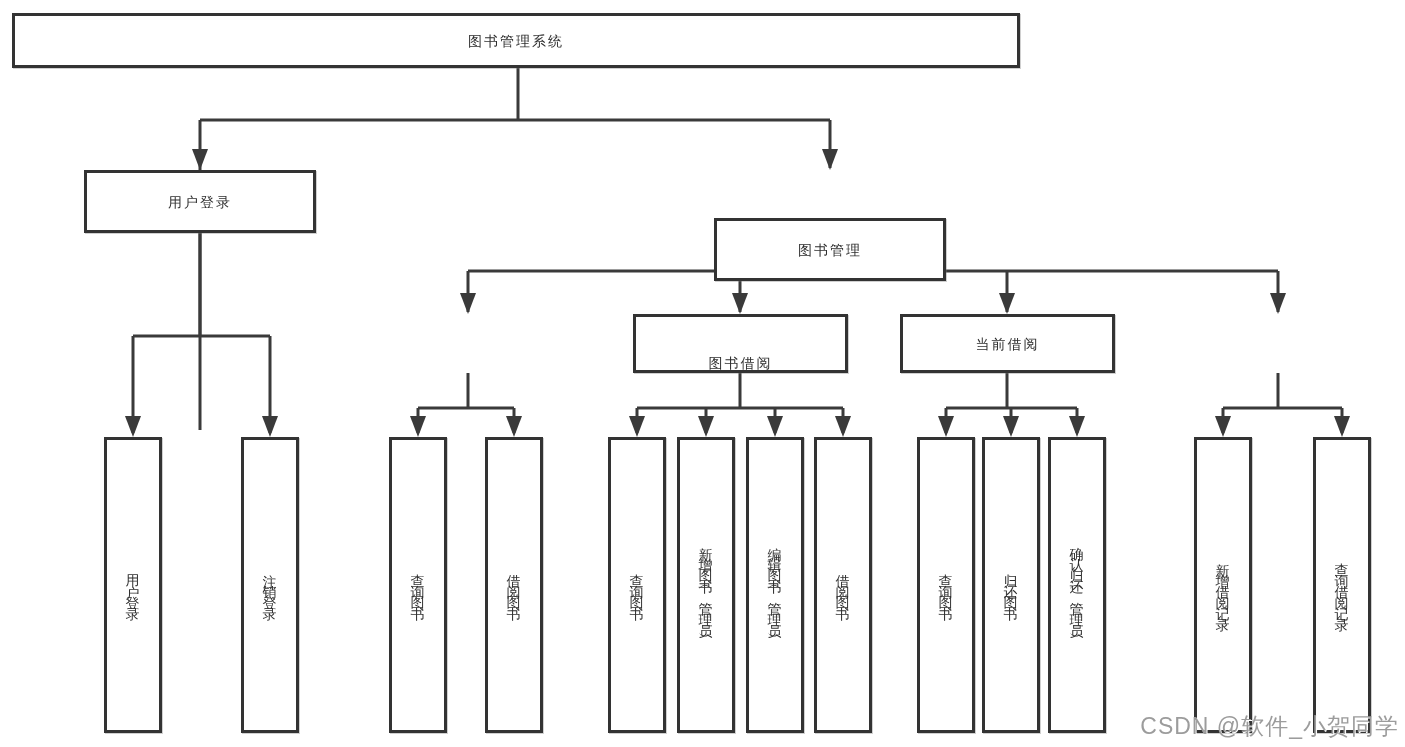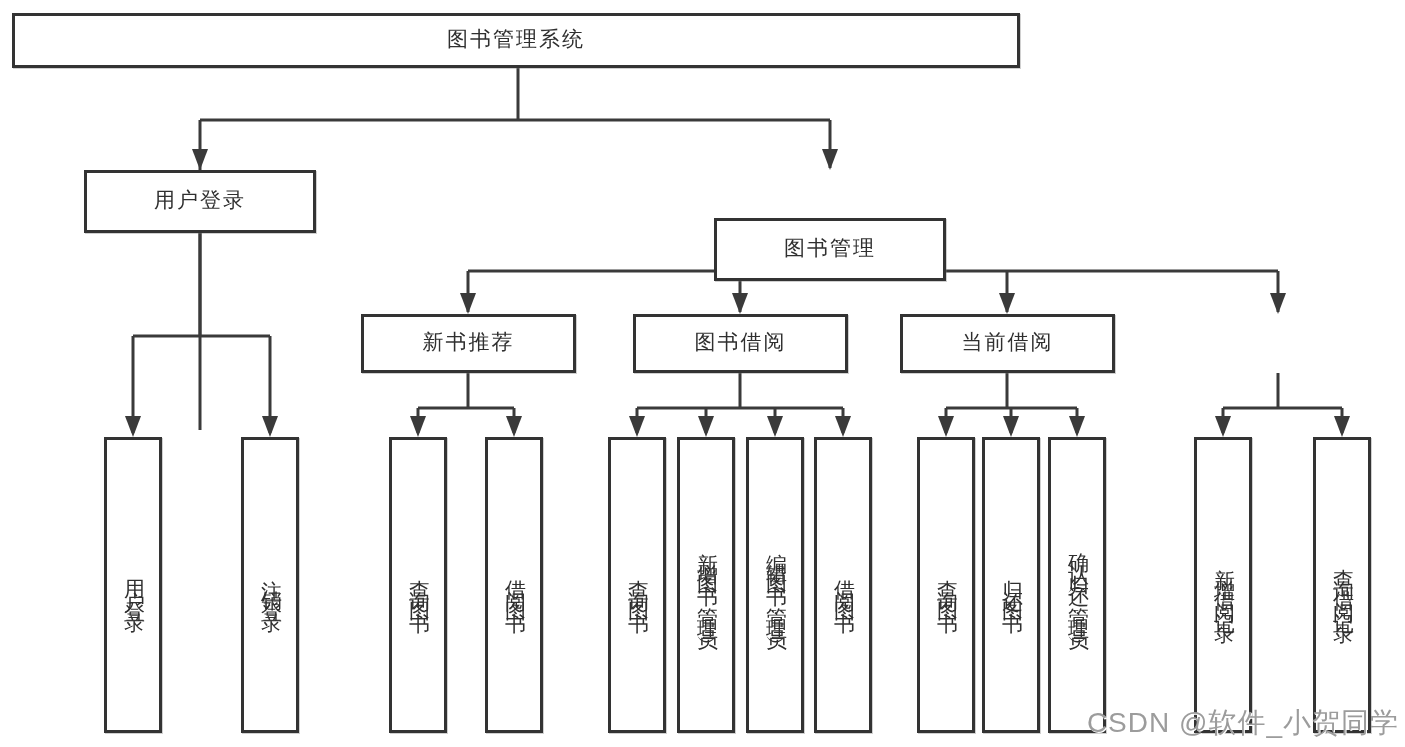--- a/index.html
+++ b/index.html
@@ -34,41 +34,40 @@
     box-sizing: border-box;
     background: #ffffff;
     border: 3px solid #333333;
     box-shadow: 1px 1px 0 rgba(120,120,120,0.35);
     display: flex;
     align-items: center;
     justify-content: center;
     color: #2f2f2f;
   }
   .node .lbl {
-    font-size: 21px;
+    font-size: 14px;
     line-height: 1;
     letter-spacing: 2px;
     white-space: nowrap;
-    font-family: Liberation Mono, monospace;
   }
   .leaf .lbl {
     writing-mode: vertical-rl;
     text-orientation: mixed;
     letter-spacing: 11px;
     white-space: normal;
   }
   .root  { left: 12px;  top: 13px;  width: 1008px; height: 55px; }
   .lvl2  { width: 232px; height: 63px; top: 170px; }
   .lvl3  { width: 215px; height: 59px; top: 314px; }
   .leaf  { width: 58px;  height: 296px; top: 437px; }
   #watermark {
     position: absolute;
     right: 6px;
     bottom: 5px;
-    font-size: 28px;
+    font-size: 23px;
     letter-spacing: 1px;
     color: #9c9c9c;
     text-shadow: 1px 1px 0 #ffffff;
     white-space: nowrap;
   }
 </style>
 </head>
 <body>
 
 <div id="canvas">
@@ -113,24 +112,21 @@
     <span class="lbl">图书管理系统</span>
   </div>
 
   <div class="node lvl2" style="left:84px;">
     <span class="lbl">用户登录</span>
   </div>
   <div class="node lvl2" style="left:714px;margin-top:48px;">
     <span class="lbl">图书管理</span>
   </div>
 
-  <div class="node lvl3" style="left:361px;">
-    <span class="lbl">新书推荐</span>
-  </div>
-  <div class="node lvl3" style="left:633px;">
+  <div class="node lvl3" style="left:633px;align-items:flex-end;">
     <span class="lbl">图书借阅</span>
   </div>
   <div class="node lvl3" style="left:900px;">
     <span class="lbl">当前借阅</span>
   </div>
 
   <div class="node leaf" style="left:104px;">
     <span class="lbl">用户登录</span>
   </div>
   <div class="node leaf" style="left:241px;">

